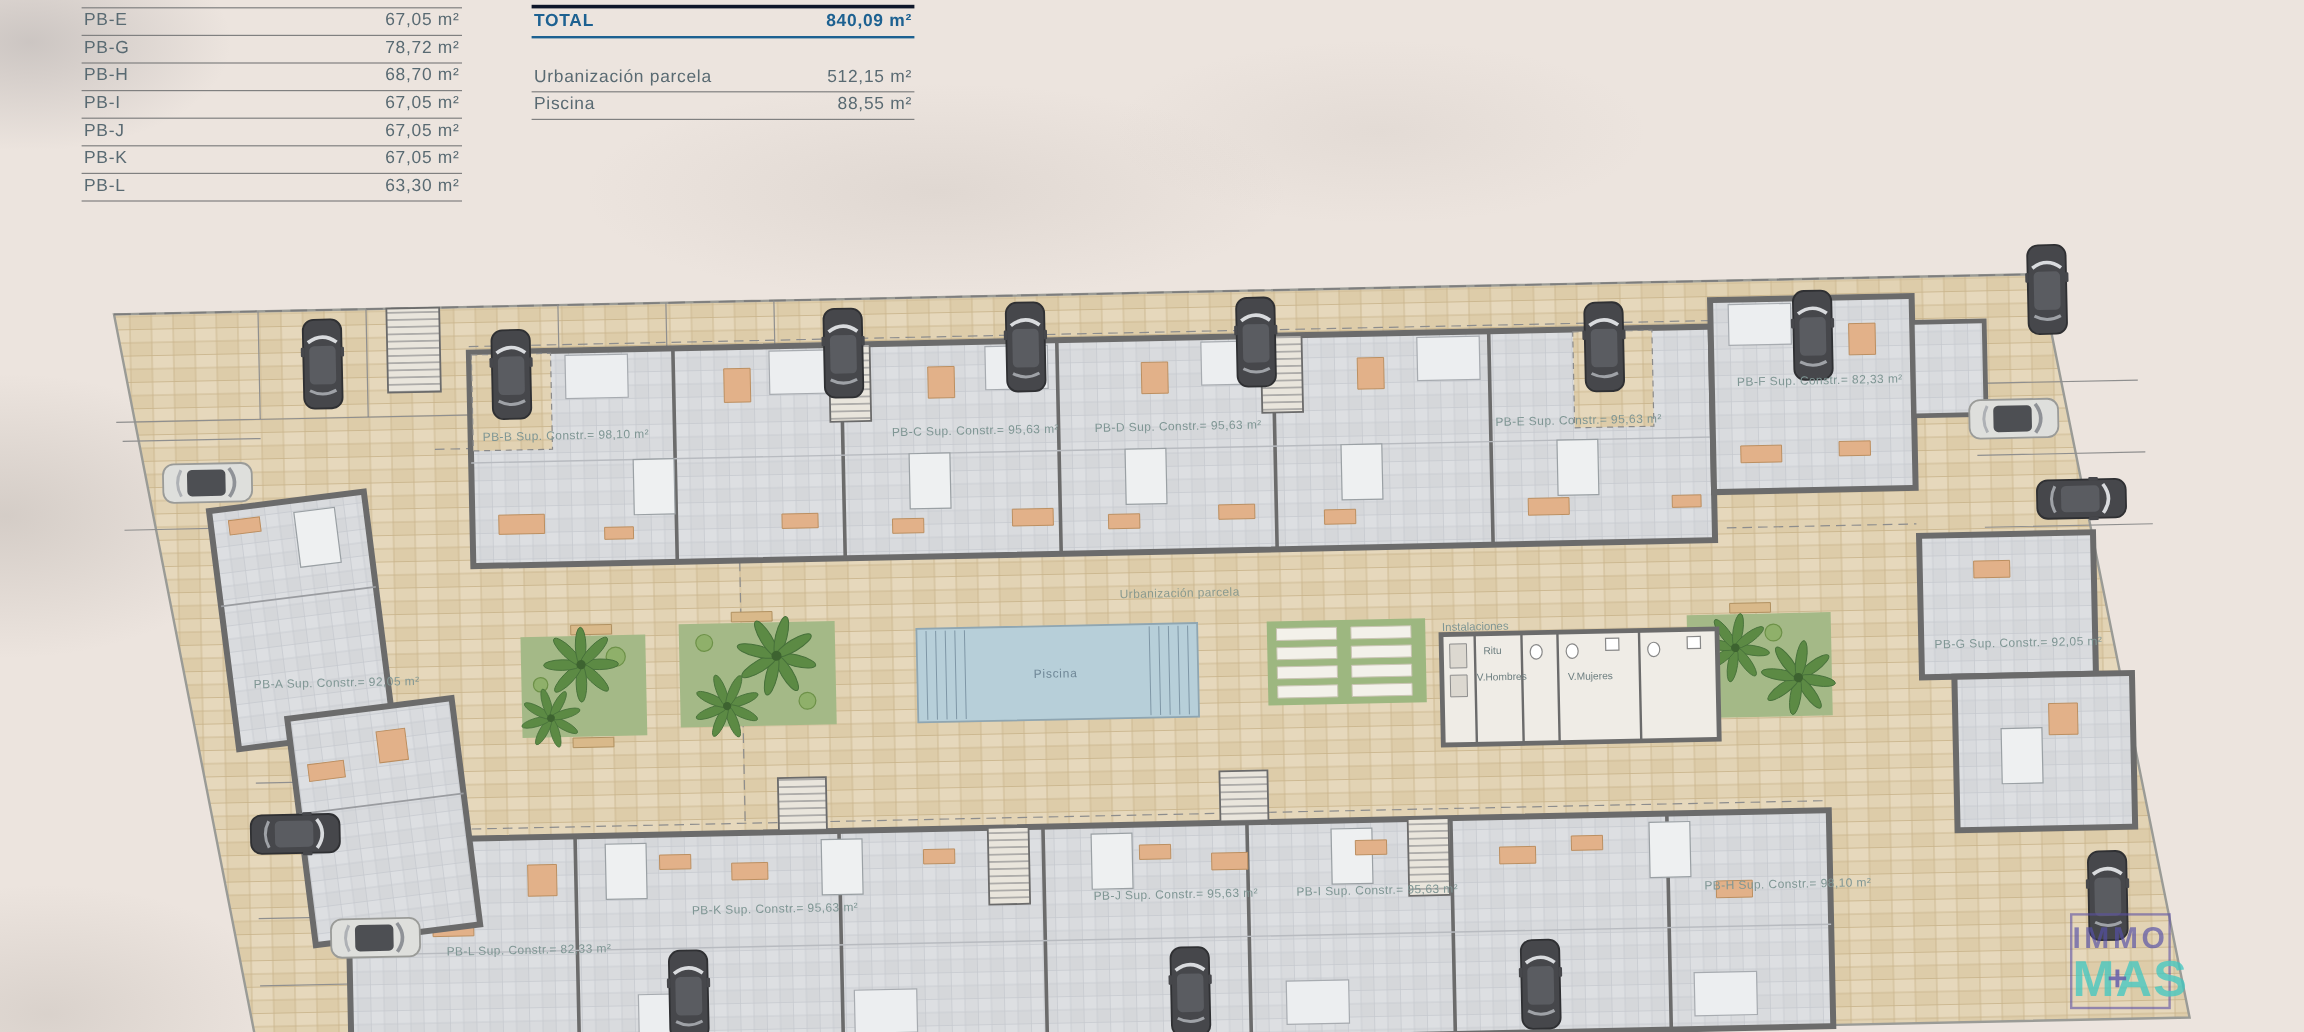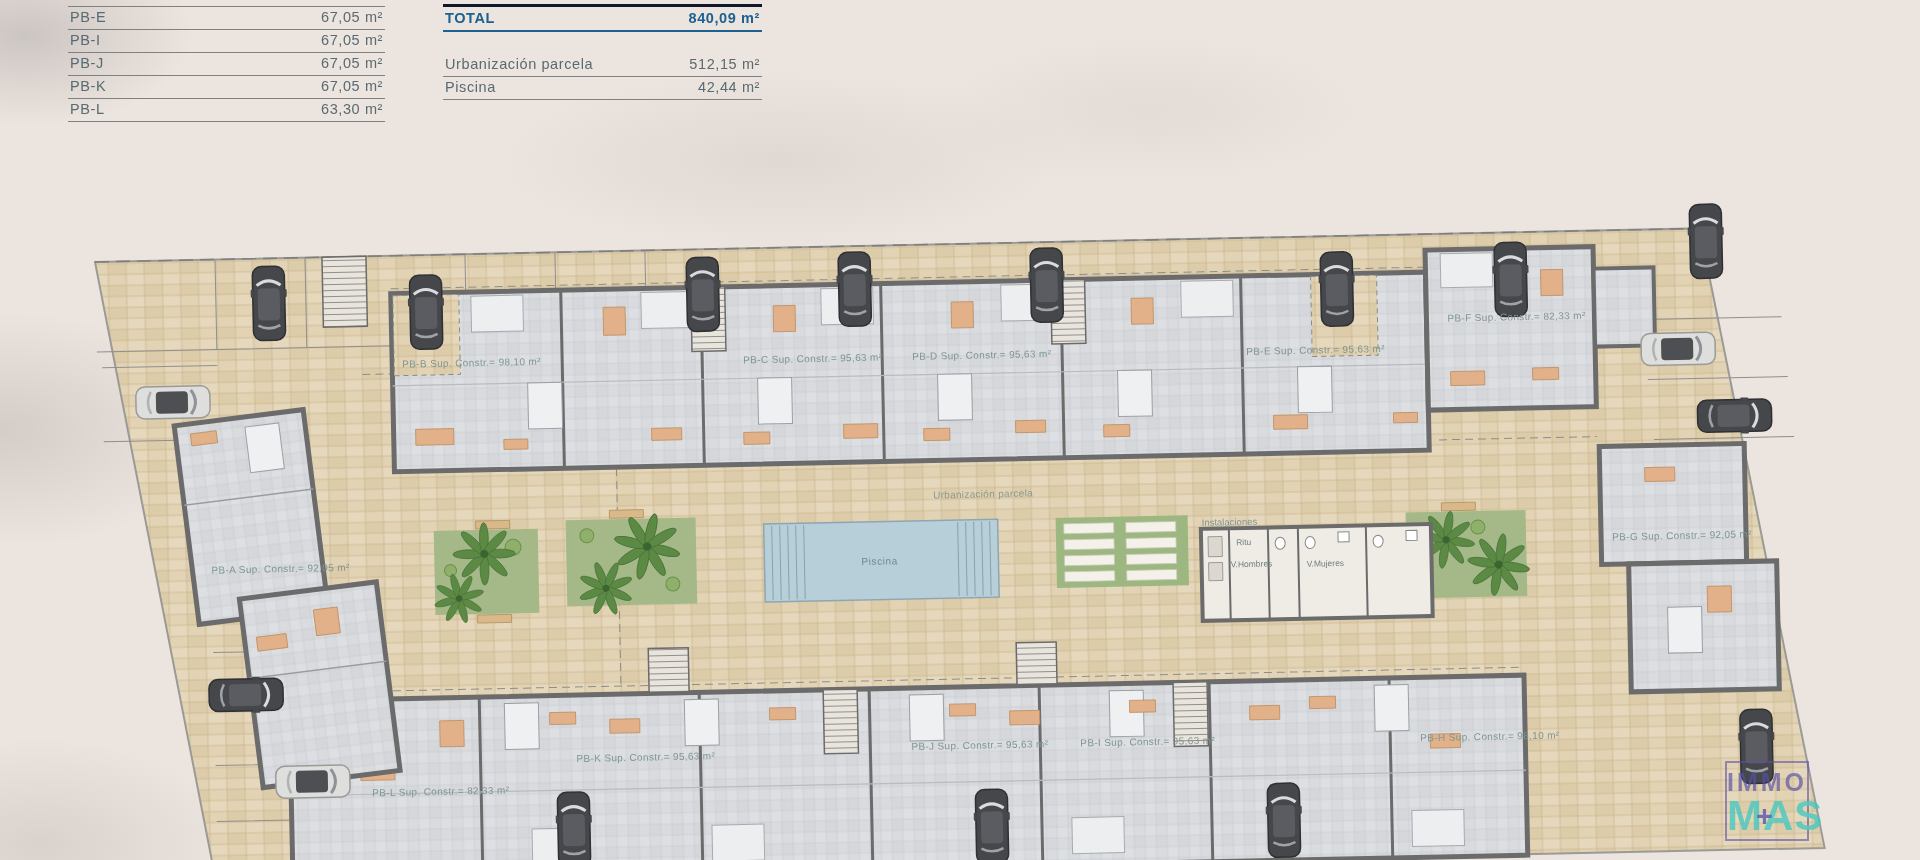--- a/index.html
+++ b/index.html
@@ -322,20 +322,28 @@
 </svg>
 </div>
 
 <div id="area-table" class="tbl">
   <div class="trow partial"></div>
   <div class="trow">
     <span>PB-E</span>
     <span class="tval">67,05 m²</span>
   </div>
   <div class="trow">
+    <span>PB-G</span>
+    <span class="tval">78,72 m²</span>
+  </div>
+  <div class="trow">
+    <span>PB-H</span>
+    <span class="tval">68,70 m²</span>
+  </div>
+  <div class="trow">
     <span>PB-I</span>
     <span class="tval">67,05 m²</span>
   </div>
   <div class="trow">
     <span>PB-J</span>
     <span class="tval">67,05 m²</span>
   </div>
   <div class="trow">
     <span>PB-K</span>
     <span class="tval">67,05 m²</span>
@@ -352,21 +360,21 @@
     <span>TOTAL</span>
     <span class="tval">840,09 m²</span>
   </div>
   <div class="trow gap"></div>
   <div class="trow">
     <span>Urbanización parcela</span>
     <span class="tval">512,15 m²</span>
   </div>
   <div class="trow">
     <span>Piscina</span>
-    <span class="tval">42,44 m²</span>
+    <span class="tval">88,55 m²</span>
   </div>
 </div>
 
 <div id="logo">
   <div class="immo">IMMO</div>
   <div class="mas">MAS</div>
   <div class="plus">+</div>
 </div>
 
 </body></html>

